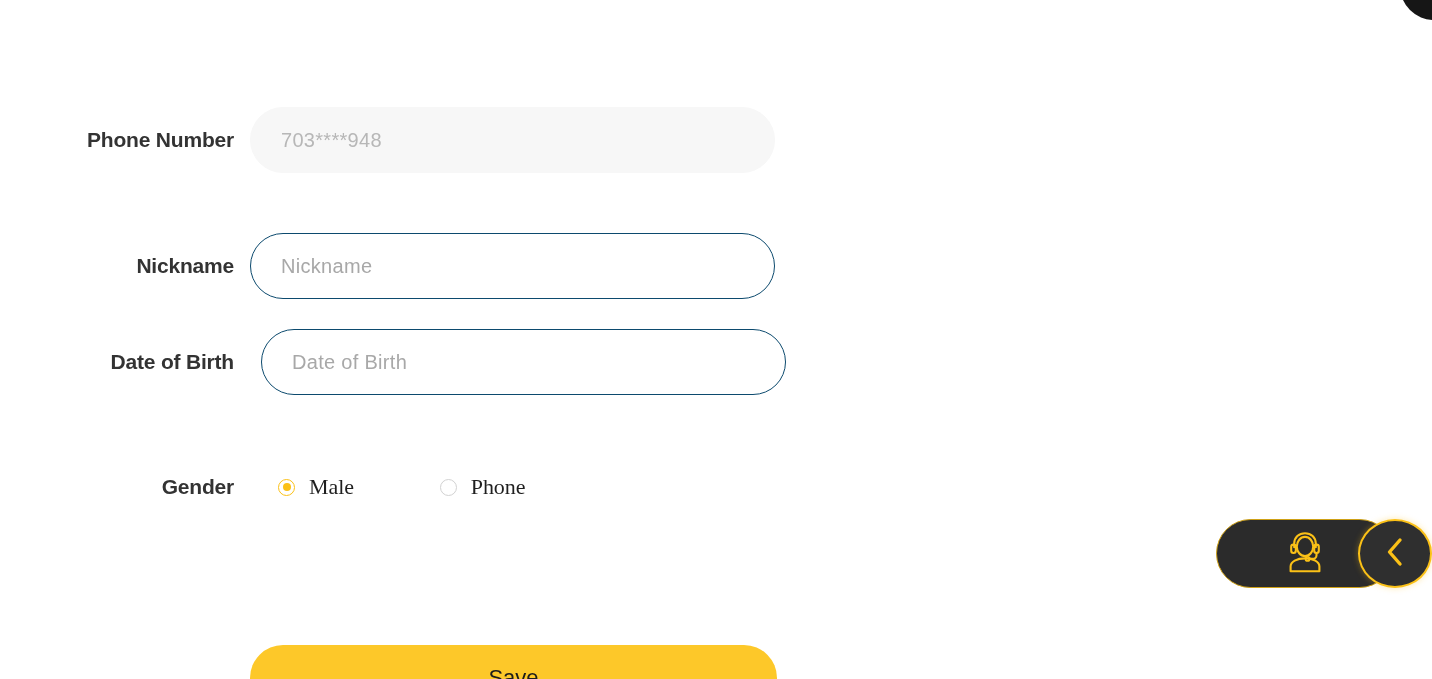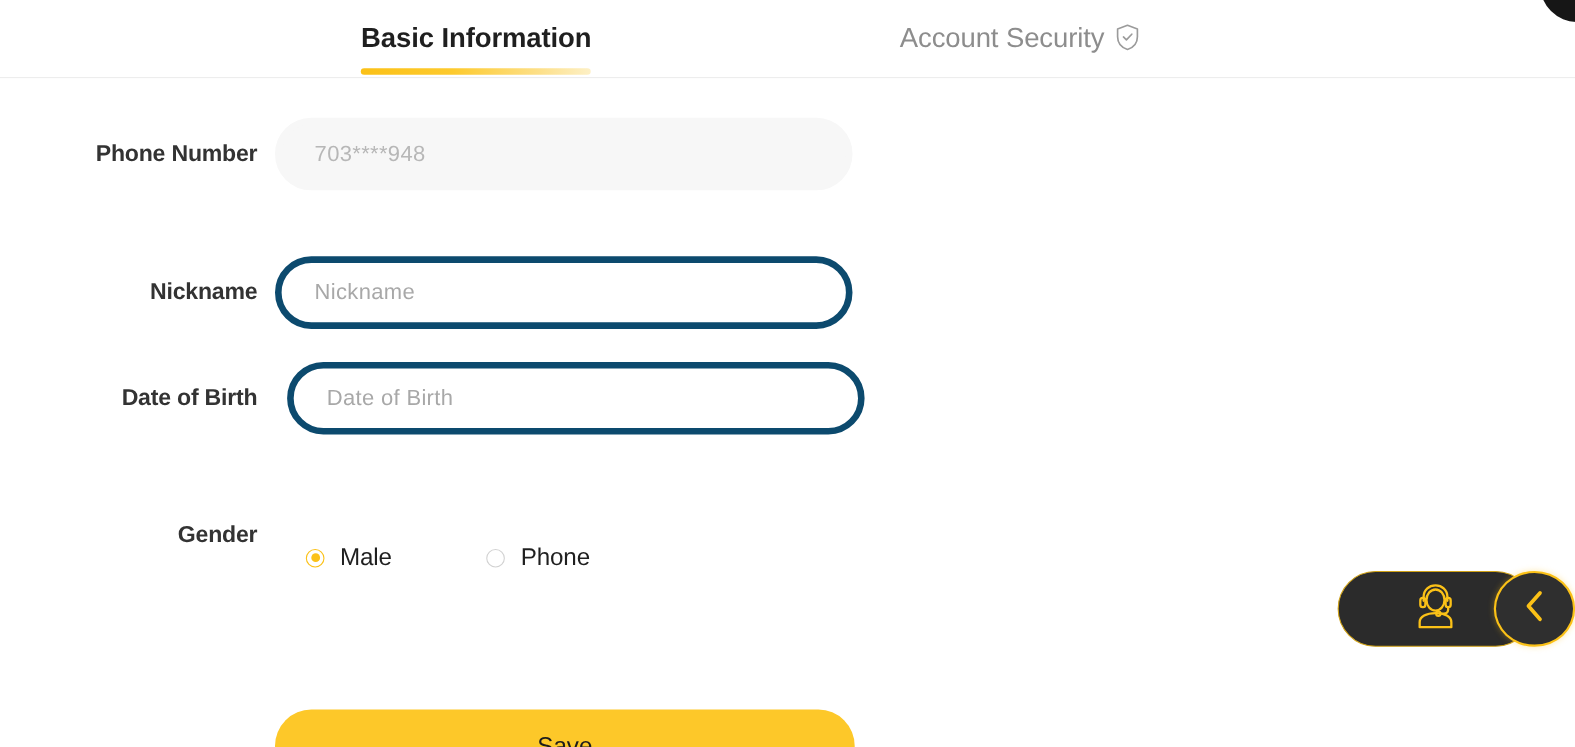--- a/index.html
+++ b/index.html
@@ -103,40 +103,41 @@
     margin-left: 16px;
     width: 525px;
     height: 66px;
     border-radius: 33px;
     display: flex;
     align-items: center;
     padding: 0 30px;
     font-size: 20px;
     color: #a8a8a8;
     background: #ffffff;
-    border: 6px solid #0c4a6e;
+    border: 1px solid #0c4a6e;
     white-space: nowrap;
     overflow: hidden;
   }
 
   .field-box.disabled {
     background: #f7f7f7;
     border-color: #f7f7f7;
     color: #b7b7b7;
     cursor: default;
   }
 
   .field-box .field-value { letter-spacing: 0.3px; }
 
   
   .gender-options {
     margin-left: 16px;
     display: flex;
-    align-items: flex-end;
+    align-items: center;
     height: 66px;
+    font-family: Liberation Serif, serif;
   }
 
   .radio-option {
     display: flex;
     align-items: center;
     gap: 14px;
     cursor: pointer;
     user-select: none;
   }
   .radio-option + .radio-option { margin-left: 86px; }
@@ -238,38 +239,20 @@
     height: 46px;
     background: #161616;
     border-bottom-left-radius: 34px;
   }
 </style>
 </head>
 <body>
 
 <div id="app">
 
-  <div class="tabbar">
-
-    <div class="tab tab-basic">
-      <span class="tab-label">Basic Information</span>
-    </div>
-
-    <div class="tab tab-security">
-      <span class="tab-label">Account Security</span>
-      <span class="shield-icon">
-        <svg width="24" height="26" viewBox="0 0 24 26" fill="none">
-          <path d="M12 2 L21 5.4 V12.4 C21 18.3 17.2 22.3 12 24 C6.8 22.3 3 18.3 3 12.4 V5.4 Z" stroke="#9b9b9b" stroke-width="1.5" stroke-linejoin="round" fill="none"></path>
-          <path d="M8.3 12.6 L11 15.2 L15.9 10.1" stroke="#9b9b9b" stroke-width="1.5" stroke-linecap="round" stroke-linejoin="round" fill="none"></path>
-        </svg>
-      </span>
-    </div>
-
-    <div class="tab-underline"></div>
-  </div>
 
   <div class="form">
 
     <div class="form-row row-phone">
       <div class="field-label">Phone Number</div>
       <div class="field-box disabled">
         <span class="field-value">703****948</span>
       </div>
     </div>
 

